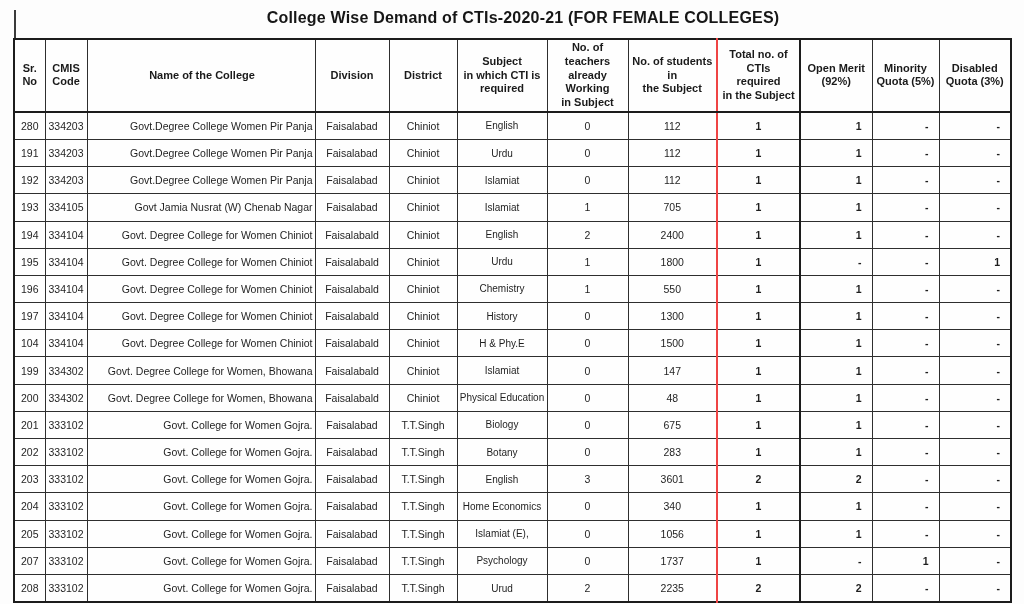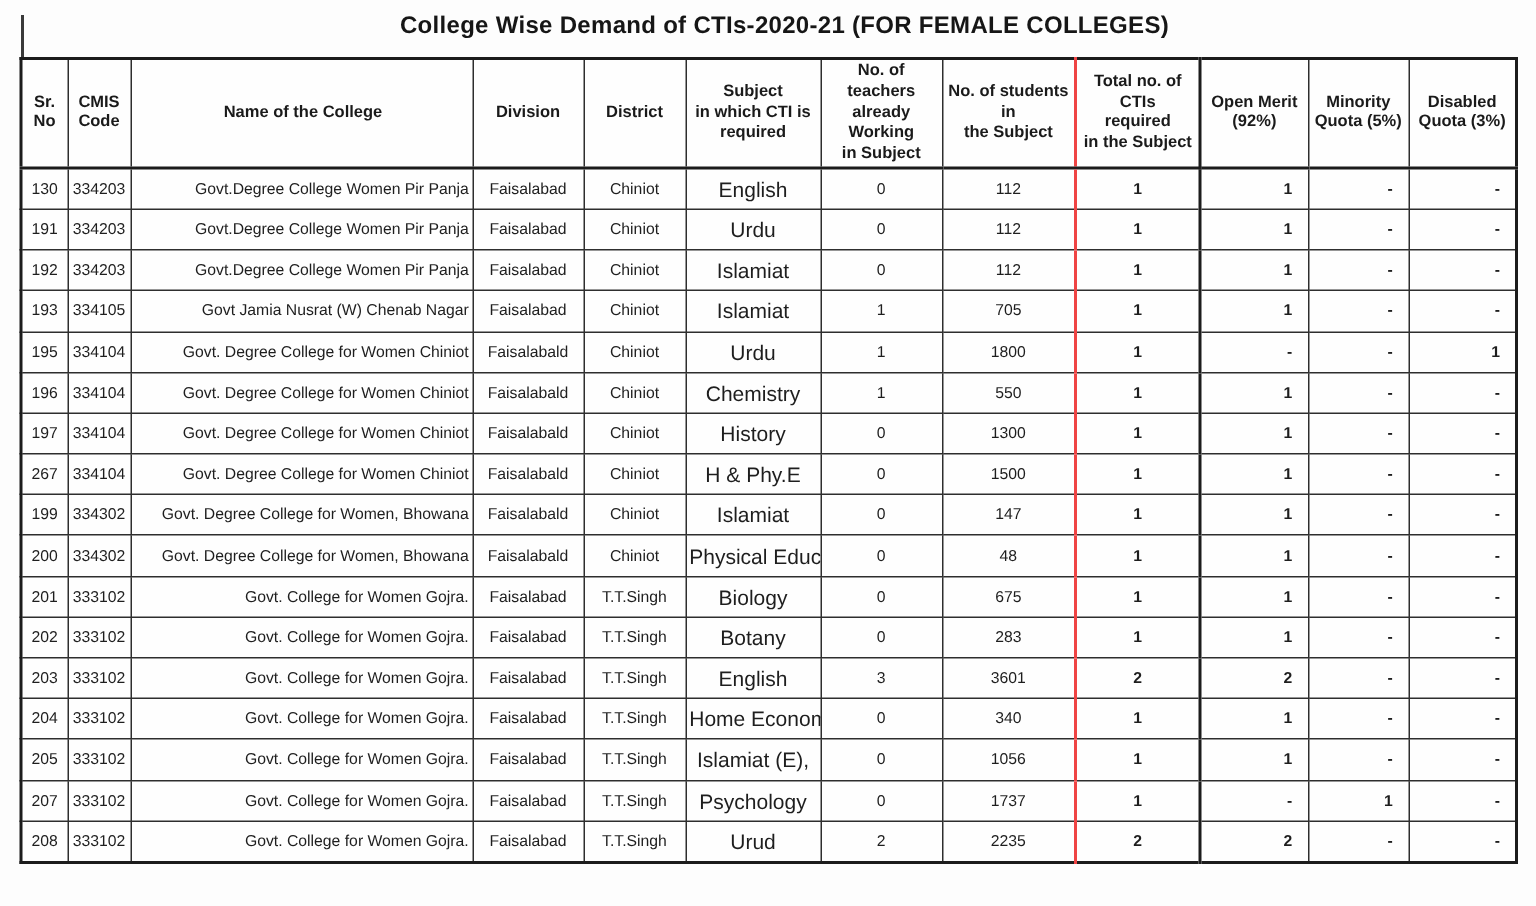--- a/index.html
+++ b/index.html
@@ -72,21 +72,21 @@
     white-space: pre-line;
     border-bottom: 2px solid #1c1c1c;
     color: #1a1a1a;
   }
   thead th.c-name { text-align: center; padding-left: 4px; }
   tbody td {
     height: 24.2px;
     font-size: 10.5px;
   }
   td.c-name { text-align: right; padding-left: 4px; white-space: nowrap; }
-  td.c-subject { font-size: 14px; white-space: nowrap; }
+  td.c-subject { font-size: 10px; white-space: nowrap; }
   th.c-total, td.c-total {
     border-left: 2px solid #ef4444;
     border-right: 2px solid #1c1c1c;
   }
   td.c-total { font-weight: bold; }
   td.c-open, td.c-minority, td.c-disabled {
     text-align: right;
     padding-right: 10px;
     font-weight: bold;
   }
@@ -135,21 +135,21 @@
           <th class="c-open">Open Merit
 (92%)</th>
           <th class="c-minority">Minority
 Quota (5%)</th>
           <th class="c-disabled">Disabled
 Quota (3%)</th>
         </tr>
     </thead>
     <tbody>
         <tr>
-          <td class="c-sr">130</td>
+          <td class="c-sr">280</td>
           <td class="c-cmis">334203</td>
           <td class="c-name">Govt.Degree College Women Pir Panja</td>
           <td class="c-division">Faisalabad</td>
           <td class="c-district">Chiniot</td>
           <td class="c-subject">English</td>
           <td class="c-teachers">0</td>
           <td class="c-students">112</td>
           <td class="c-total">1</td>
           <td class="c-open">1</td>
           <td class="c-minority">-</td>
@@ -191,20 +191,34 @@
           <td class="c-district">Chiniot</td>
           <td class="c-subject">Islamiat</td>
           <td class="c-teachers">1</td>
           <td class="c-students">705</td>
           <td class="c-total">1</td>
           <td class="c-open">1</td>
           <td class="c-minority">-</td>
           <td class="c-disabled">-</td>
         </tr>
         <tr>
+          <td class="c-sr">194</td>
+          <td class="c-cmis">334104</td>
+          <td class="c-name">Govt. Degree College for Women Chiniot</td>
+          <td class="c-division">Faisalabald</td>
+          <td class="c-district">Chiniot</td>
+          <td class="c-subject">English</td>
+          <td class="c-teachers">2</td>
+          <td class="c-students">2400</td>
+          <td class="c-total">1</td>
+          <td class="c-open">1</td>
+          <td class="c-minority">-</td>
+          <td class="c-disabled">-</td>
+        </tr>
+        <tr>
           <td class="c-sr">195</td>
           <td class="c-cmis">334104</td>
           <td class="c-name">Govt. Degree College for Women Chiniot</td>
           <td class="c-division">Faisalabald</td>
           <td class="c-district">Chiniot</td>
           <td class="c-subject">Urdu</td>
           <td class="c-teachers">1</td>
           <td class="c-students">1800</td>
           <td class="c-total">1</td>
           <td class="c-open">-</td>
@@ -233,21 +247,21 @@
           <td class="c-district">Chiniot</td>
           <td class="c-subject">History</td>
           <td class="c-teachers">0</td>
           <td class="c-students">1300</td>
           <td class="c-total">1</td>
           <td class="c-open">1</td>
           <td class="c-minority">-</td>
           <td class="c-disabled">-</td>
         </tr>
         <tr>
-          <td class="c-sr">267</td>
+          <td class="c-sr">104</td>
           <td class="c-cmis">334104</td>
           <td class="c-name">Govt. Degree College for Women Chiniot</td>
           <td class="c-division">Faisalabald</td>
           <td class="c-district">Chiniot</td>
           <td class="c-subject">H &amp; Phy.E</td>
           <td class="c-teachers">0</td>
           <td class="c-students">1500</td>
           <td class="c-total">1</td>
           <td class="c-open">1</td>
           <td class="c-minority">-</td>

